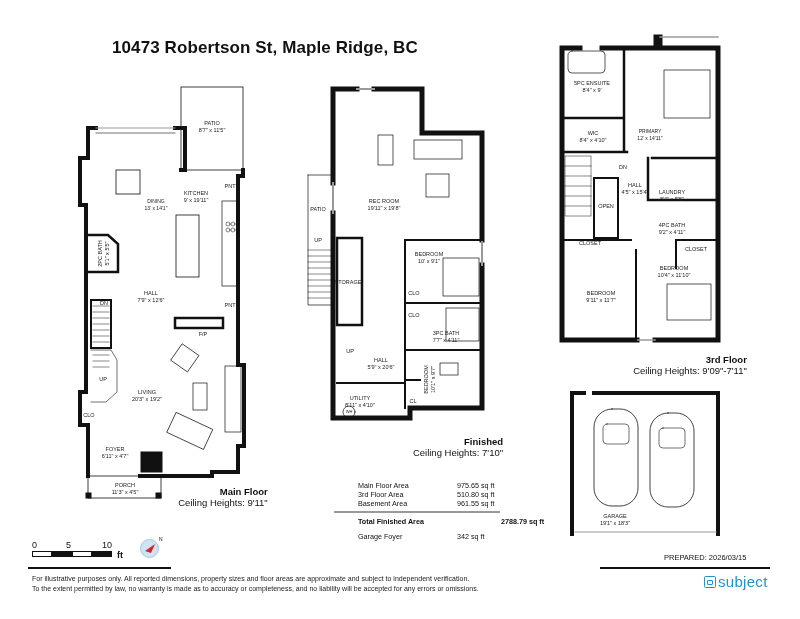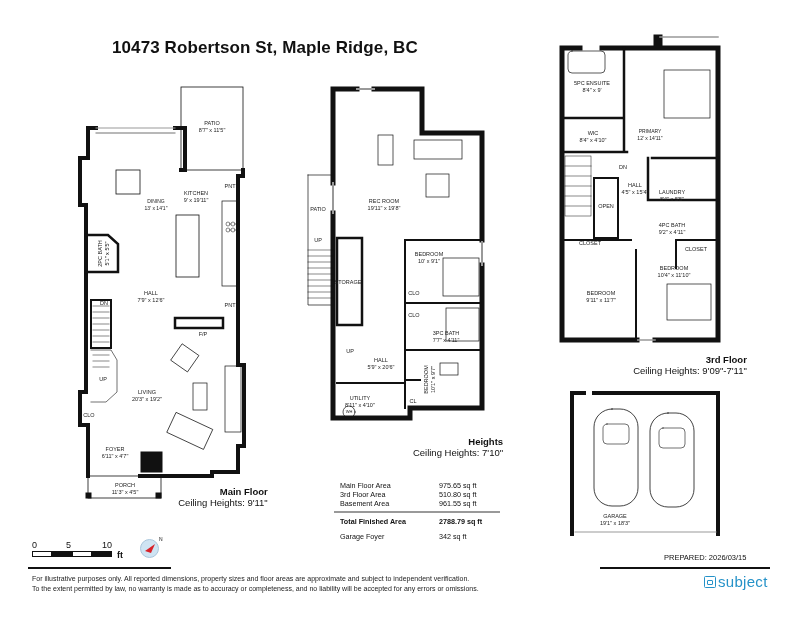--- a/index.html
+++ b/index.html
@@ -9,24 +9,24 @@
   svg.plan{position:absolute;left:0;top:0;}
   .rl{position:absolute;font-size:5.5px;text-align:center;line-height:6.5px;color:#222;white-space:nowrap;transform:translateX(-50%);}
   .rl .nm{display:block;text-transform:uppercase;}
   .rl .dm{display:block;}
   .rot{transform:translateX(-50%) rotate(-90deg);}
   .floor-caption{position:absolute;text-align:right;white-space:nowrap;transform:translateX(-50%);}
   .floor-caption .fn{display:block;font-size:9.5px;font-weight:bold;}
   .floor-caption .ch{display:block;font-size:9.5px;}
   .area-table{left:340px;top:481px;font-size:7.2px;}
   .area-row{display:flex;height:9px;line-height:9px;}
-  .area-row .k{width:99px;}
+  .area-row .k{width:99px;margin-left:18px;}
   .area-row .v{width:80px;}
   .area-rule{width:166px;height:1.5px;background:#999;margin:3px 0 4px -6px;}
-  .area-row.total{font-weight:bold;margin-bottom:6px;}
+  .area-row.total{font-weight:bold;margin-bottom:6px;gap:44px;}
   .scale{left:32px;top:540px;}
   .scale .ticks{position:relative;height:10px;font-size:9px;width:80px;}
   .scale .ticks span{position:absolute;top:0;}
   .scale .bar{display:flex;margin-top:1px;height:5px;}
   .scale .bar div{width:18px;height:4px;border:0.8px solid #111;}
   .scale .bar div.fill{background:#111;}
   .scale .unit{position:absolute;left:85px;top:10px;font-size:9px;font-weight:bold;}
   .compass{left:140px;top:539px;width:17px;height:17px;border-radius:50%;background:#cfe4f3;border:1px solid #a9c6dc;}
   .compass-n{left:159px;top:536px;font-size:5px;}
   .hr{position:absolute;height:1.5px;background:#111;}
@@ -255,21 +255,21 @@
     <span class="nm">Utility</span>
     <span class="dm">8'11" x 4'10"</span>
   </div>
 <div class="rl" style="left:413px;top:398px;">
     <span class="nm">CL</span>
   </div>
 <div class="rl" style="left:349px;top:409px;font-size:4px;">
     <span class="nm">WH</span>
   </div>
 <div class="floor-caption" style="left:458px;top:436px;">
-    <span class="fn">Heights</span>
+    <span class="fn">Finished</span>
     <span class="ch">Ceiling Heights: 7'10"</span>
   </div>
 
 <div class="rl" style="left:592px;top:80px;">
     <span class="nm">5PC Ensuite</span>
     <span class="dm">8'4" x 9'</span>
   </div>
 <div class="rl" style="left:593px;top:130px;">
     <span class="nm">WIC</span>
     <span class="dm">8'4" x 4'10"</span>

